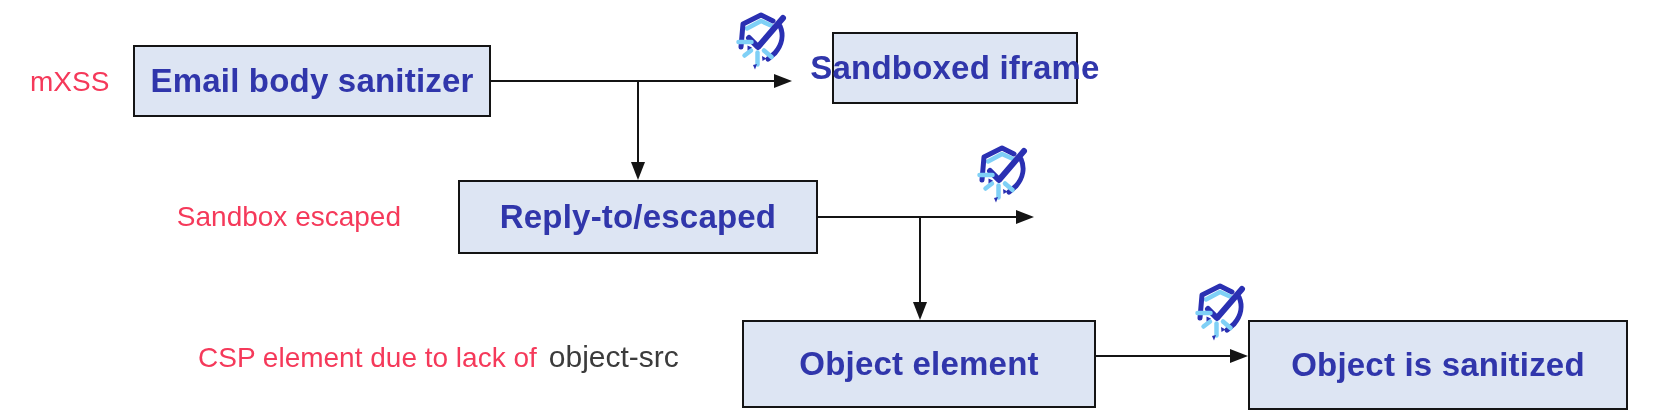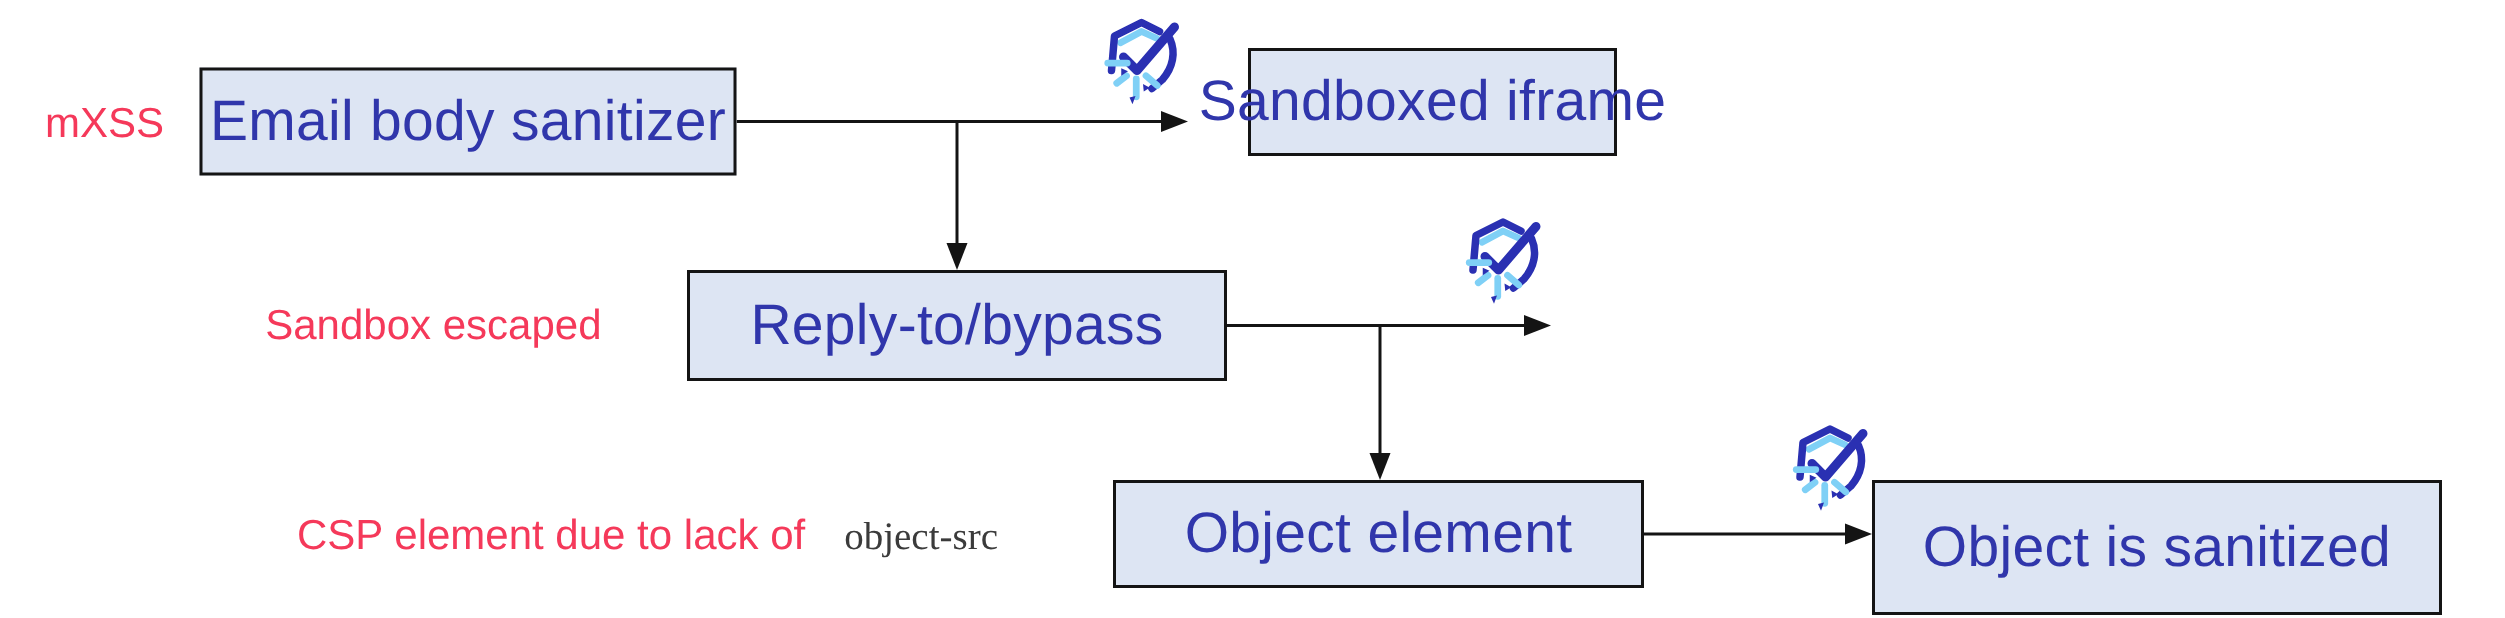--- a/index.html
+++ b/index.html
@@ -21,45 +21,46 @@
     font-family:"Liberation Sans","DejaVu Sans",sans-serif;
     overflow:hidden;
   }
   .node{
     position:absolute;
     box-sizing:border-box;
     background:var(--box-fill);
     border:2px solid var(--box-border);
     color:var(--box-text);
     display:flex;align-items:center;justify-content:center;
-    font-size:38px;
+    font-size:33px;
     letter-spacing:0.2px;
     white-space:nowrap;
+    font-weight:bold;
   }
   .node-a{left:133px;top:45px;width:358px;height:72px;}
   .node-b{left:792px;top:32px;width:246px;height:72px;margin-left:40px;}
   .node-c{left:458px;top:180px;width:360px;height:74px;}
   .node-d{left:1034px;top:181px;width:152px;height:72px;}
-  .node-e{left:742px;top:320px;width:354px;height:72px;}
+  .node-e{left:742px;top:320px;width:354px;height:88px;}
   .node-f{left:1248px;top:320px;width:380px;height:90px;}
   .annotation{
     position:absolute;
     color:var(--annotation-red);
     font-size:28px;
     white-space:nowrap;
     line-height:34px;
   }
   .ann-1{left:30px;top:65px;}
   .ann-2{right:1269px;top:200px;}
   .ann-3{left:198px;top:340px;}
   .code{
-    font-family:Liberation Serif, serif;
+    font-family:Liberation Sans, sans-serif;
     color:var(--code-text);
-    font-size:26px;
-    margin-left:26px;
+    font-size:30px;
+    margin-left:12px;
   }
   .edges{position:absolute;left:0;top:0;width:1670px;height:412px;pointer-events:none;}
   .icon{position:absolute;width:58px;height:62px;}
   .icon-1{left:733px;top:12px;}
   .icon-2{left:974px;top:145px;}
   .icon-3{left:1192px;top:283px;}
 </style>
 </head>
 <body>
 
@@ -96,21 +97,21 @@
   </svg>
 
   <div class="annotation ann-1">mXSS</div>
   <div class="annotation ann-2">Sandbox escaped</div>
   <div class="annotation ann-3">
     <span>CSP element due to lack of</span><span class="code">object-src</span>
   </div>
 
   <div class="node node-a">Email body sanitizer</div>
   <div class="node node-b">Sandboxed iframe</div>
-  <div class="node node-c">Reply-to/bypass</div>
+  <div class="node node-c">Reply-to/escaped</div>
   <div class="node node-e">Object element</div>
   <div class="node node-f">Object is sanitized</div>
 
   <svg class="icon icon-1" viewBox="0 0 58 62" xmlns="http://www.w3.org/2000/svg">
     <g fill="none" stroke-linecap="round" stroke-linejoin="round">
       <path d="M 14 16.5 L 28 9 L 38 13.5" stroke="var(--icon-light-blue)" stroke-width="4.5"></path>
       <path d="M 8 35 L 10 12 L 28 3 L 40 9" stroke="var(--icon-navy)" stroke-width="5"></path>
       <path d="M 47 14 C 51 23 49 33 42 41 L 35 47" stroke="var(--icon-navy)" stroke-width="5"></path>
       <path d="M 16 26 L 25 35 L 50 6" stroke="var(--icon-navy)" stroke-width="6"></path>
       <path d="M 5.5 30 L 18.5 30" stroke="var(--icon-light-blue)" stroke-width="4.5"></path>

